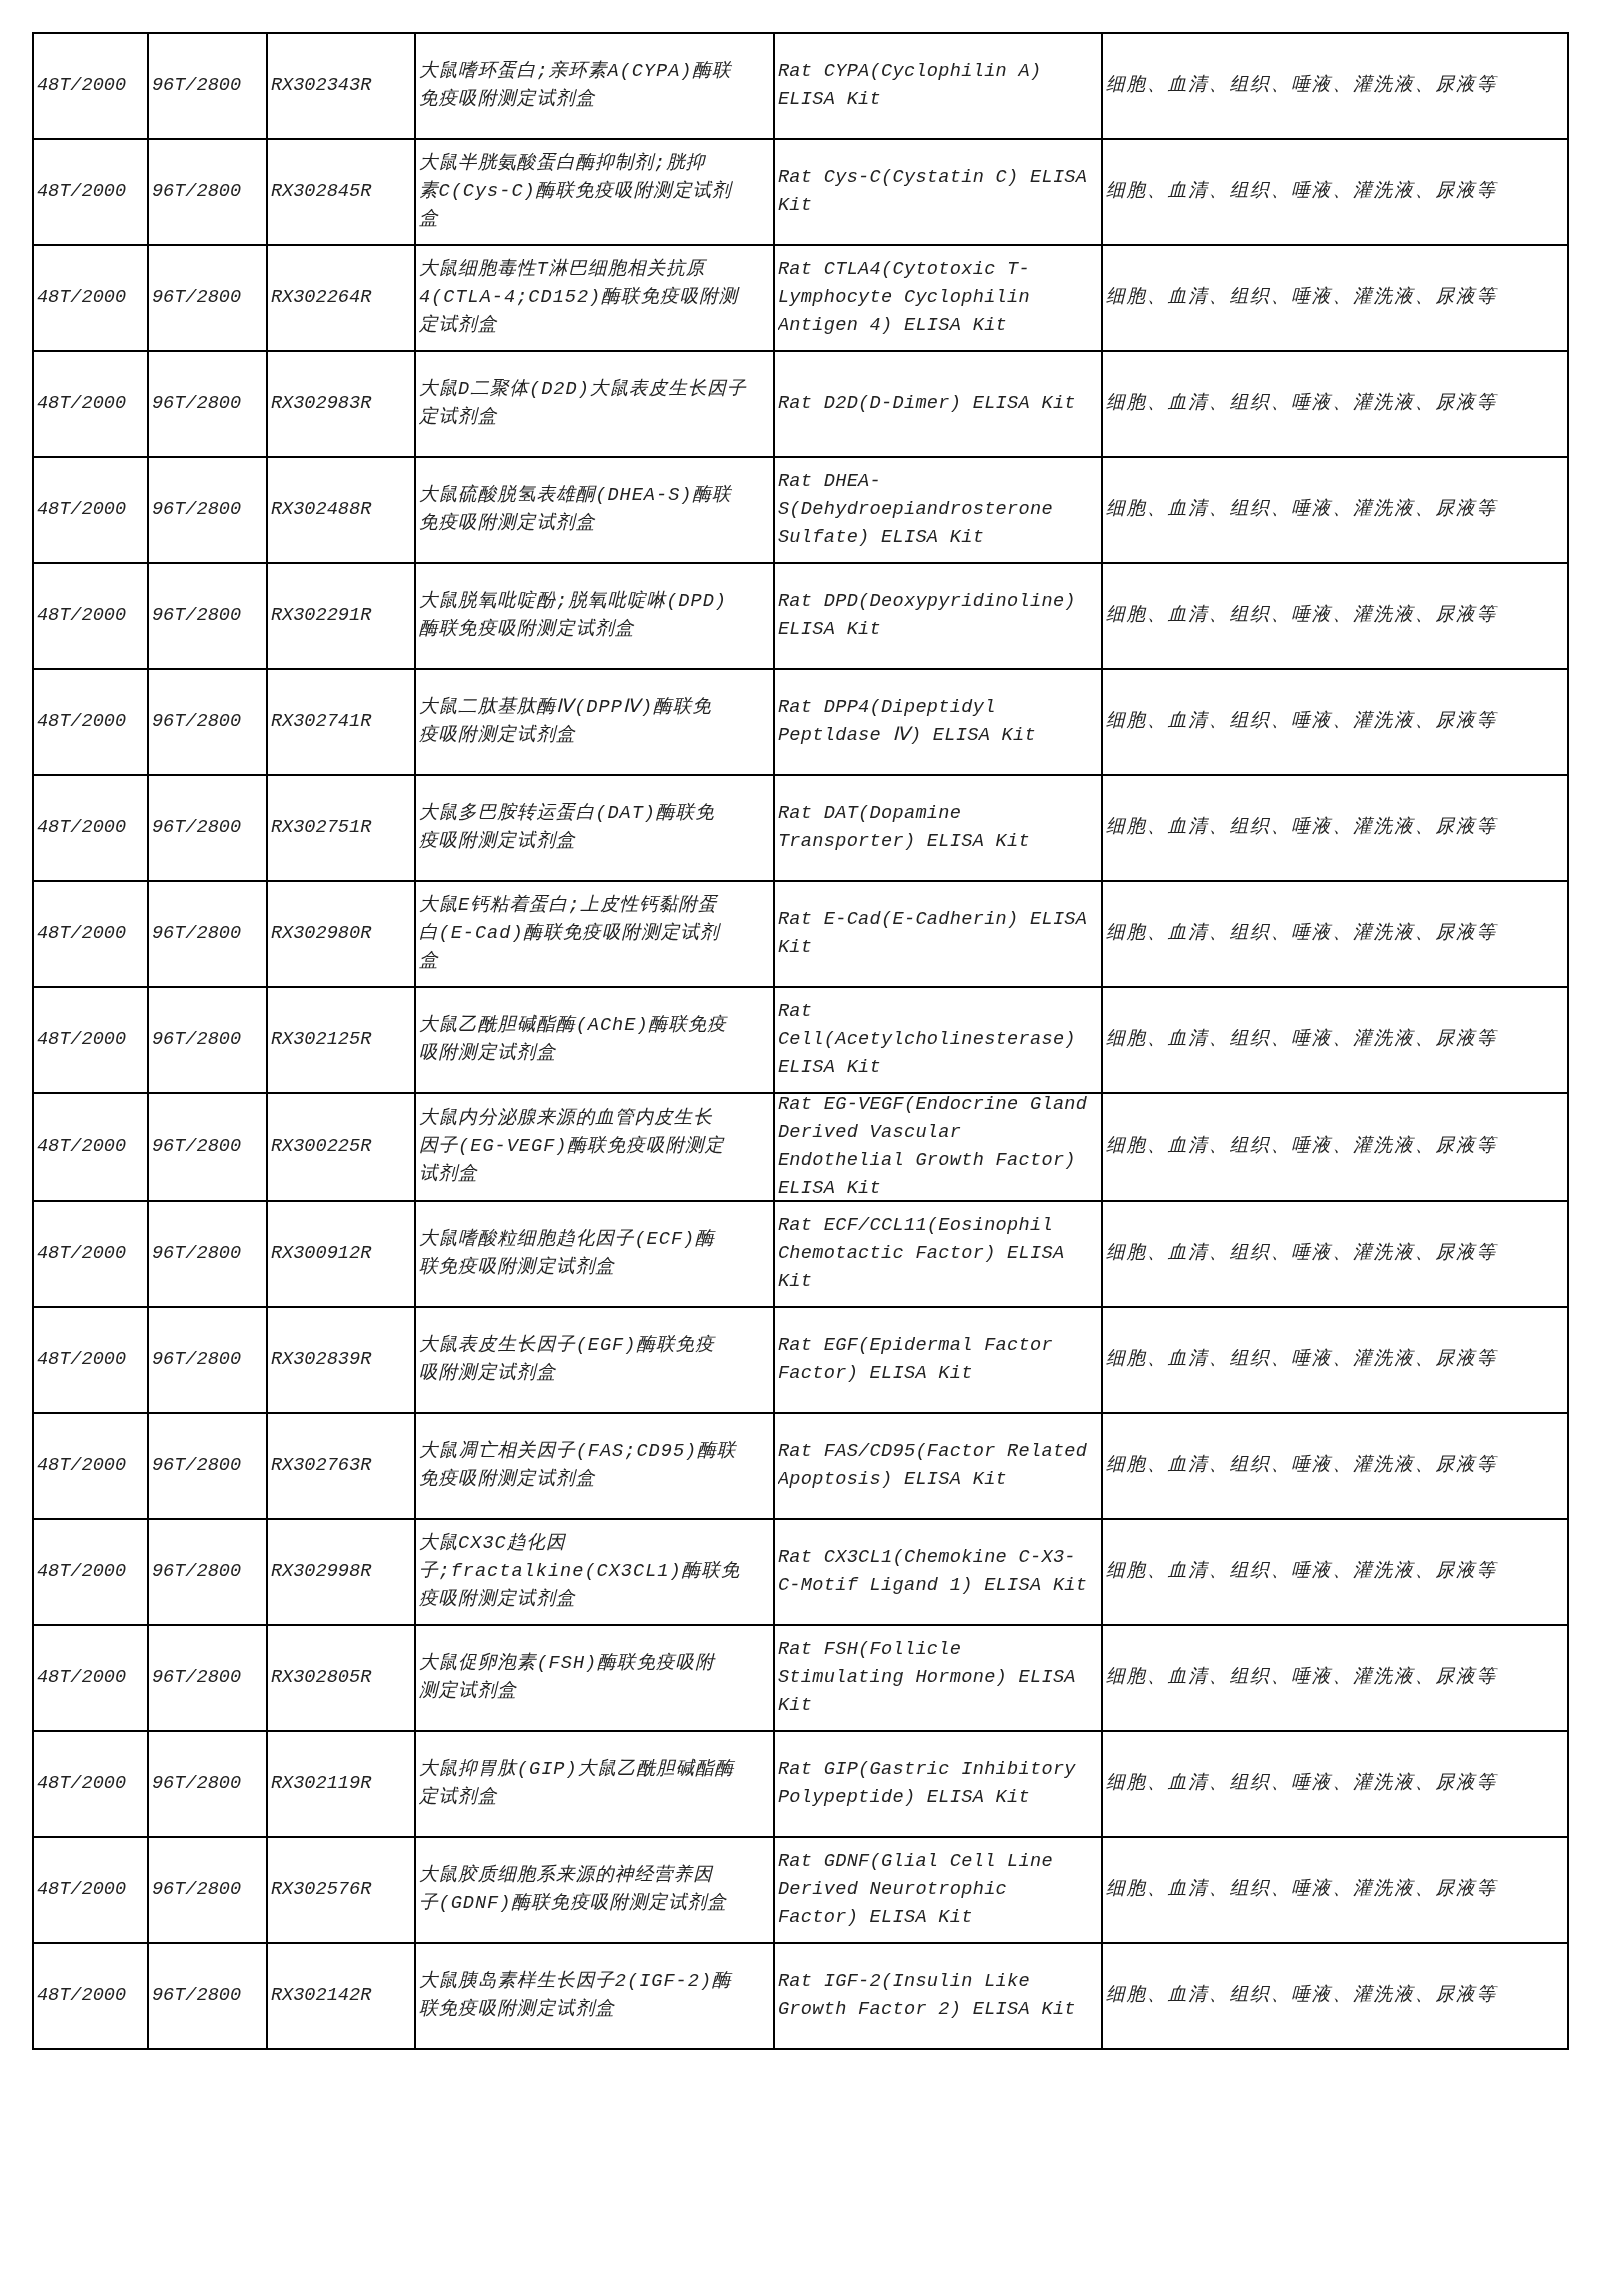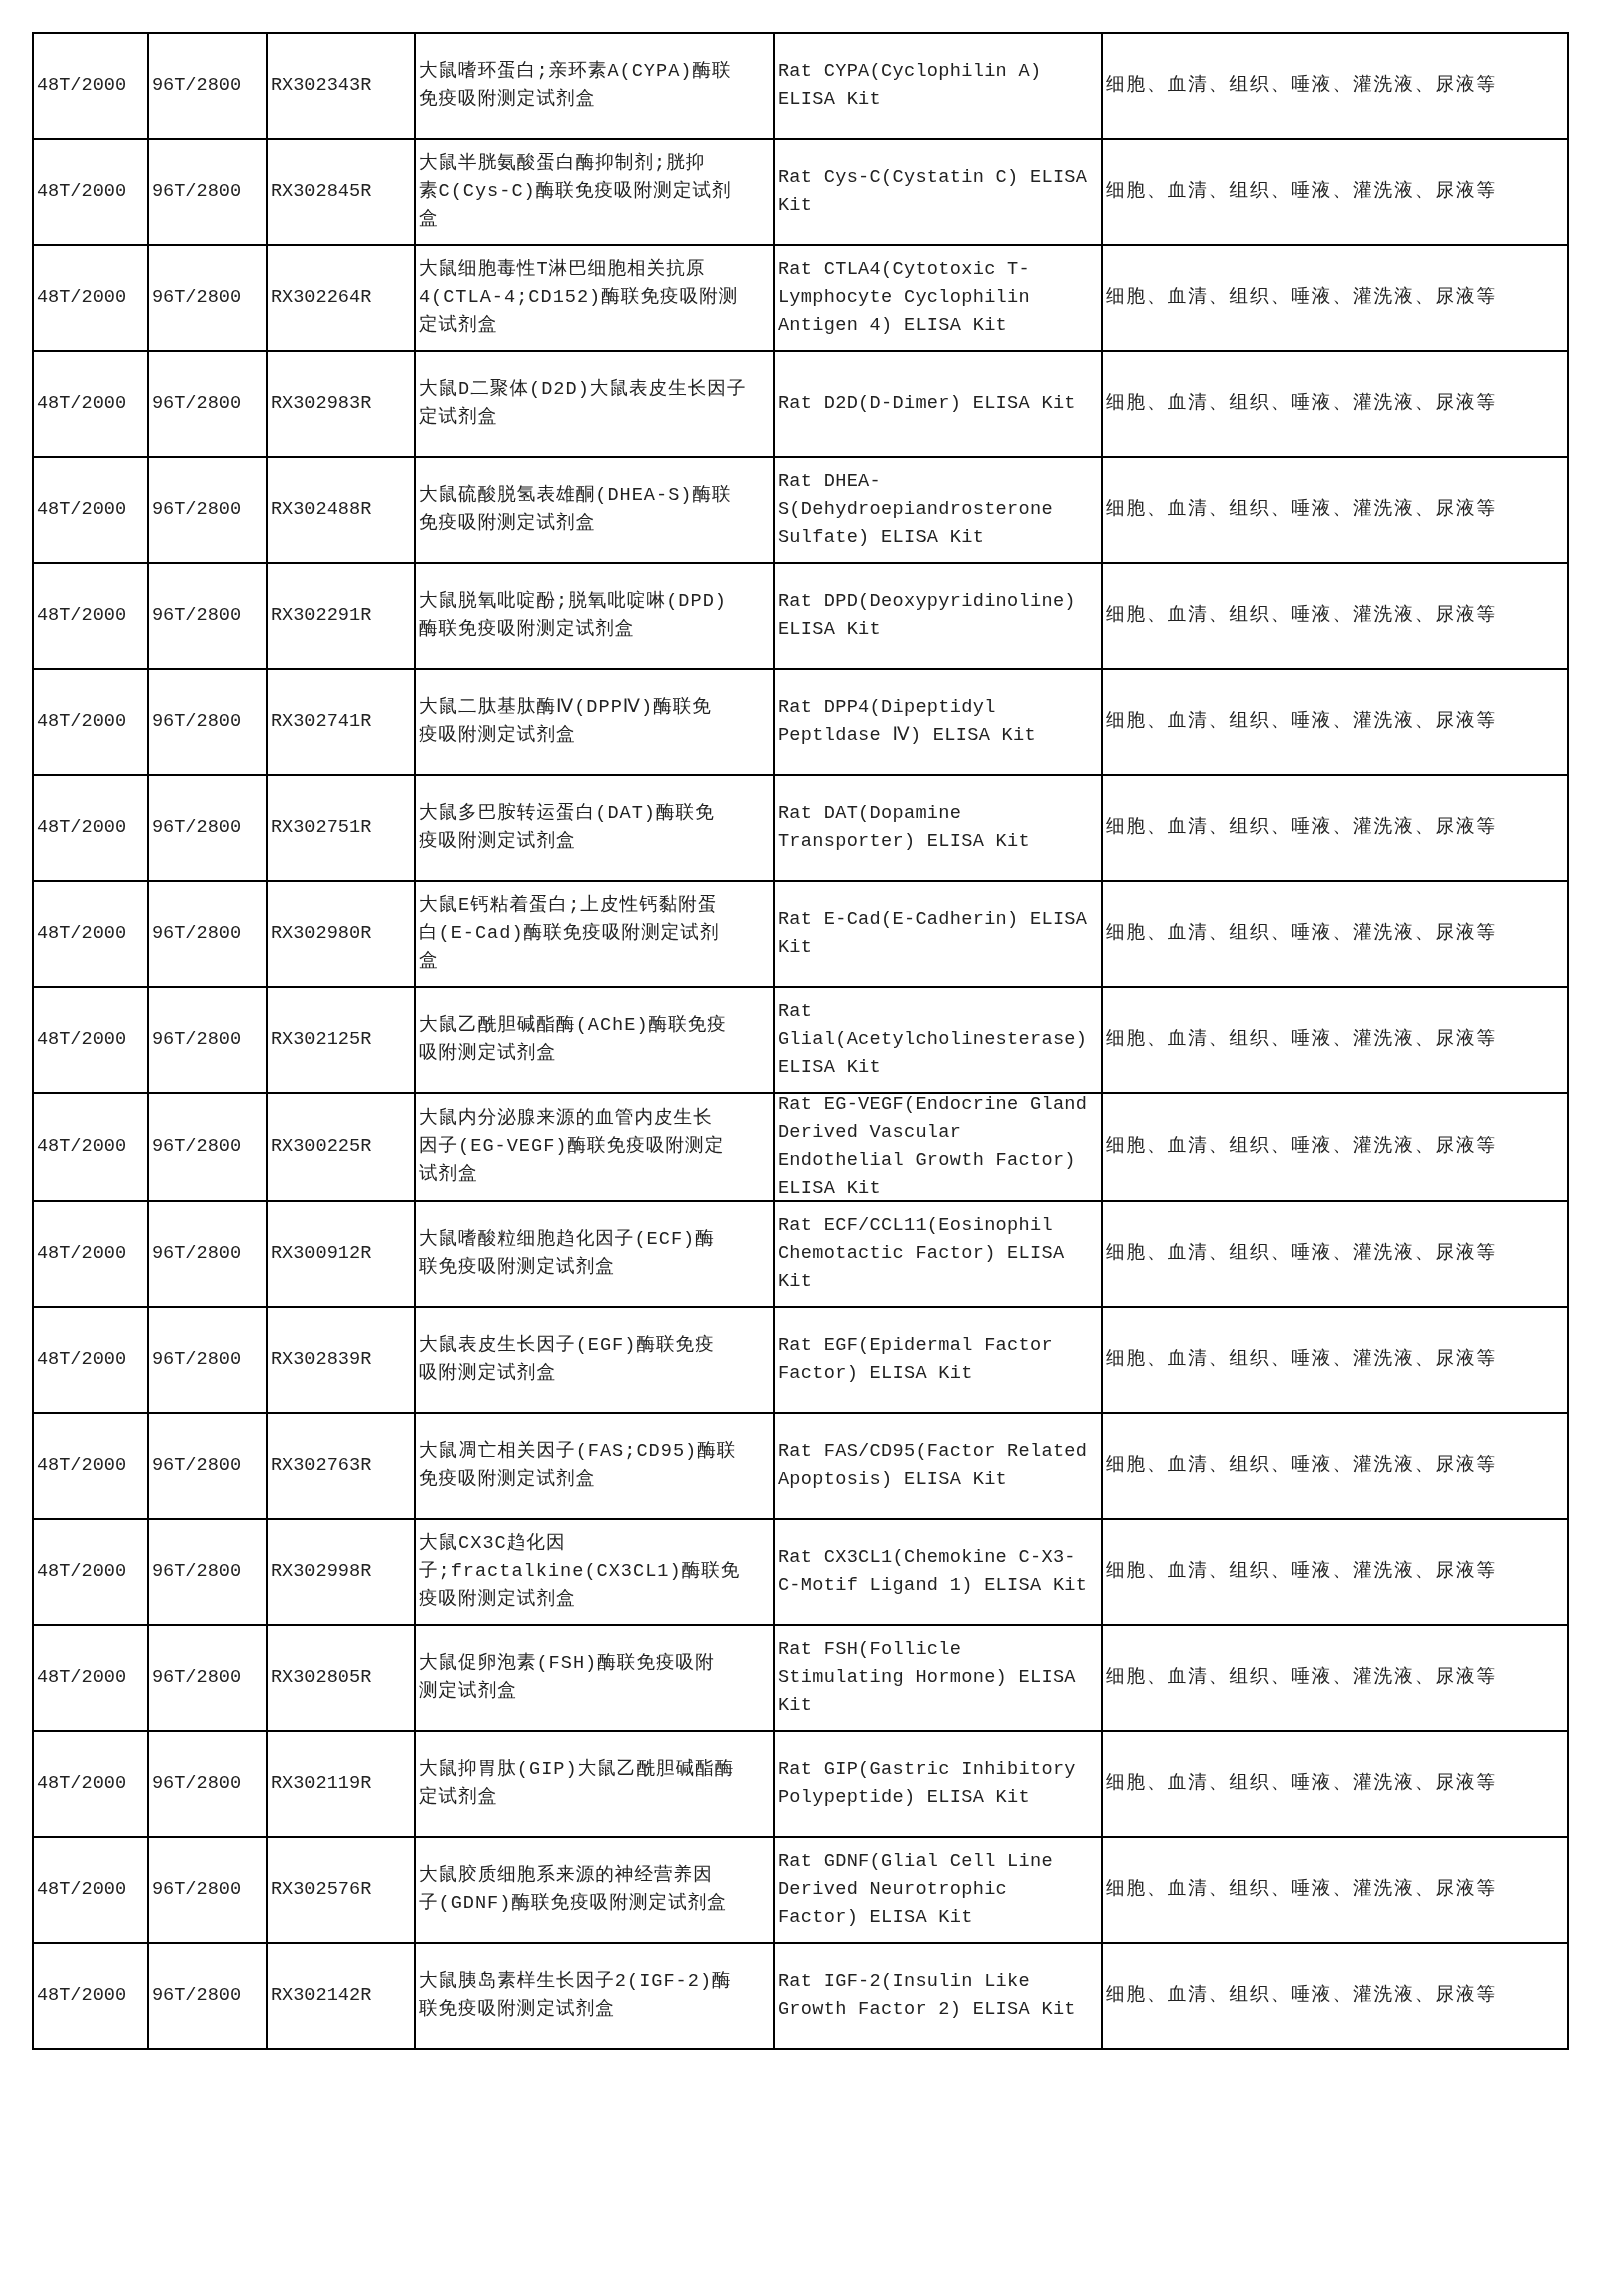--- a/index.html
+++ b/index.html
@@ -1,20 +1,20 @@
 <!DOCTYPE html>
 <html><head>
 <meta charset="utf-8">
 <style>
   html, body { margin: 0; padding: 0; background: #ffffff; }
   body { width: 1621px; height: 2293px; position: relative; overflow: hidden; }
   .page { position: absolute; left: 0; top: 0; width: 1621px; height: 2293px; background: #fff; }
   table.catalog {
     position: absolute; left: 32px; top: 32px;
-    width: 1534px; border-collapse: collapse; table-layout: fixed;
+    width: 1534px; border-collapse: collapse; table-layout: fixed; font-style: italic;
   }
   table.catalog td {
     border: 2.9px solid #000; height: 106px; padding: 0 2.9px;
     vertical-align: middle; color: #222; overflow: hidden;
     font-family: "Liberation Mono", "DejaVu Sans Mono", monospace;
     font-size: 18.6px; line-height: 28px; box-sizing: border-box;
   }
   td .clip { max-height: 106px; overflow: hidden; display: flex; flex-direction: column; justify-content: center; }
   td.col-cn { font-family: "DejaVu Sans", "Liberation Sans", sans-serif; font-size: 19.6px; line-height: 28px; letter-spacing: 1px; margin-top: 8px; }
   td.col-en { font-size: 18.6px; letter-spacing: 0.3px; }
@@ -372,21 +372,21 @@
           </td>
     <td class="col-cn">
             <div class="clip">
               <span class="line">大鼠乙酰胆碱酯酶(AChE)酶联免疫</span>
               <span class="line">吸附测定试剂盒</span>
             </div>
           </td>
     <td class="col-en">
             <div class="clip">
               <span class="line">Rat</span>
-              <span class="line">Glial(Acetylcholinesterase)</span>
+              <span class="line">Cell(Acetylcholinesterase)</span>
               <span class="line">ELISA Kit</span>
             </div>
           </td>
     <td class="col-samples">
             <div class="clip">
               <span class="line">细胞、血清、组织、唾液、灌洗液、尿液等</span>
             </div>
           </td>
   </tr>
 

